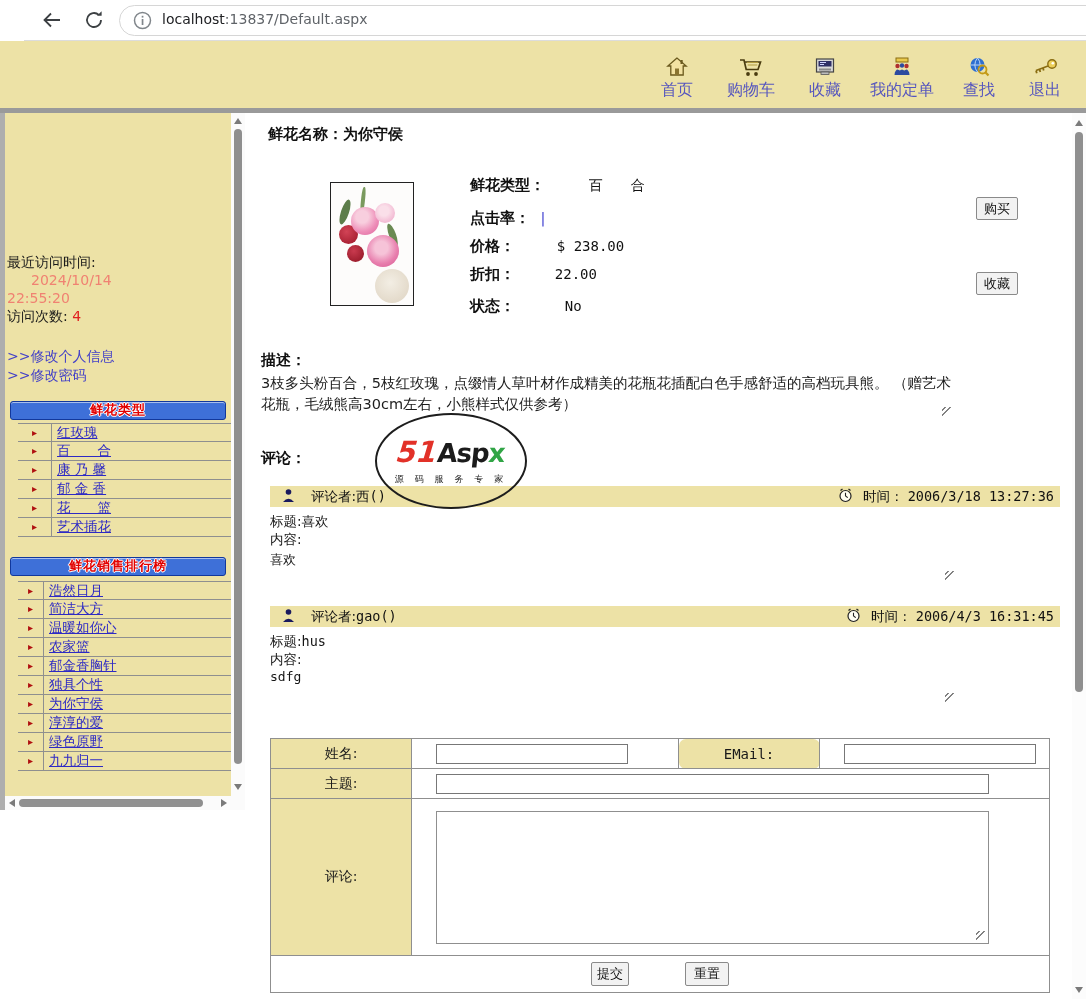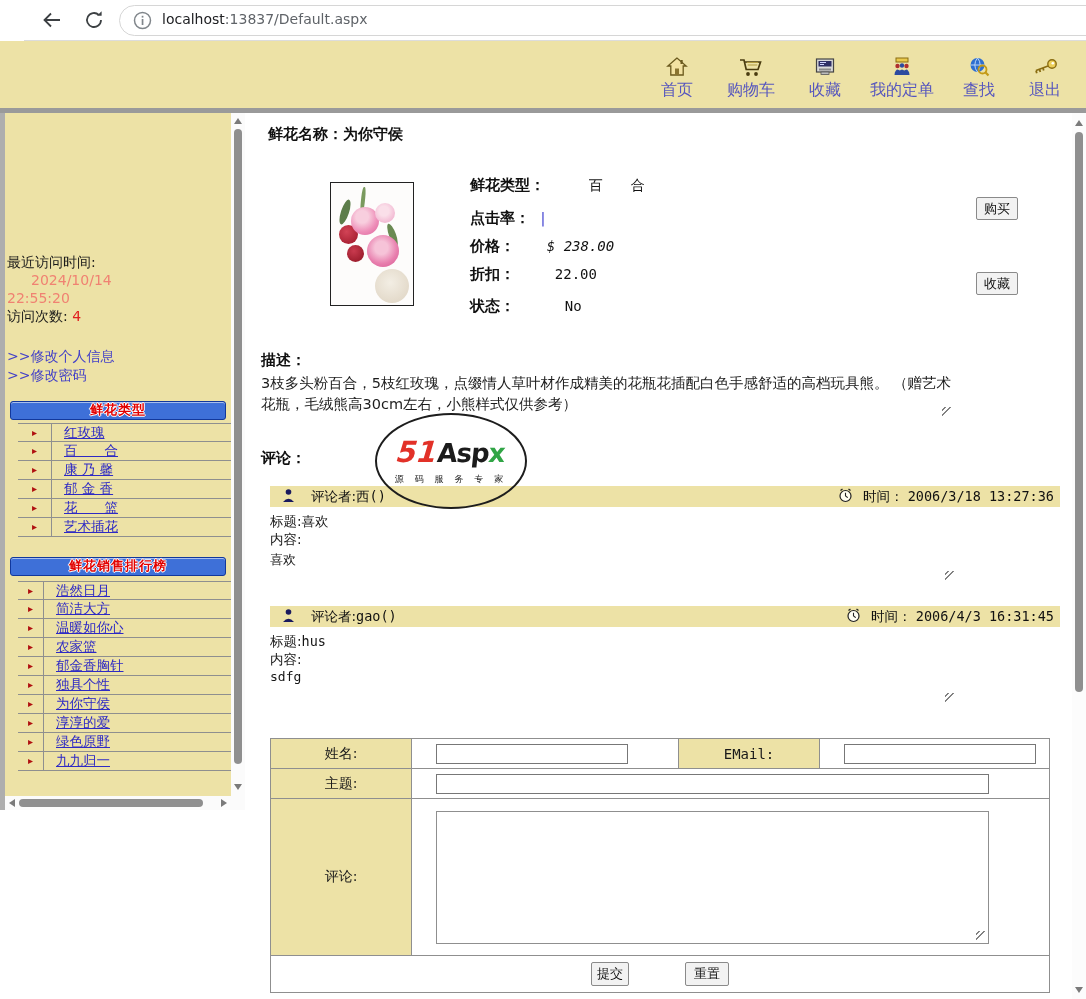--- a/index.html
+++ b/index.html
@@ -45,21 +45,21 @@
   .side-links{position:absolute;left:2px;top:234px;font-size:14px;line-height:19px;color:#4340C8;}
   .side-link{cursor:pointer;display:block;}
   .side-header{position:absolute;left:5px;width:214px;height:17px;background:#3E70D8;border:1px solid #12389C;border-radius:3px;
     box-shadow:inset 0 1px 0 rgba(255,255,255,.55);color:#E20000;font-weight:bold;font-size:13px;line-height:16px;text-align:center;
     text-shadow:0 1px 0 #fff,1px 0 0 #fff,-1px 0 0 #fff,0 -1px 0 #fff;letter-spacing:1px;cursor:default;}
   .side-list{position:absolute;left:13px;width:216px;}
   .list-row{display:flex;height:19px;box-sizing:border-box;border-bottom:1px solid #8f8f8f;cursor:pointer;}
   .side-list .list-row:first-child{border-top:1px solid #8f8f8f;}
   .bullet{width:33px;text-align:center;color:#B01010;font-size:10px;line-height:17px;flex:none;}
   .bullet.narrow{width:25px;}
-  .row-link{flex:1;border-left:1px solid #8f8f8f;padding-left:12px;font-size:13.5px;line-height:17px;color:#2E2AC4;
+  .row-link{flex:1;border-left:1px solid #8f8f8f;padding-left:5px;font-size:13.5px;line-height:17px;color:#2E2AC4;
     text-decoration:underline;white-space:nowrap;overflow:hidden;}
 
   
   .main-frame{position:absolute;left:245px;top:113px;width:827px;height:886px;background:#fff;}
   .main-vscroll{position:absolute;left:1072px;top:113px;width:14px;height:886px;background:#fcfcfc;}
 
   .product-title{position:absolute;left:23px;top:12px;font-size:15px;font-weight:bold;color:#111;}
   .product-image{position:absolute;left:85px;top:69px;width:82px;height:122px;border:1px solid #222;background:#fdfcfb;overflow:hidden;}
   .bloom{position:absolute;border-radius:50%;}
   .p1{left:20px;top:24px;width:28px;height:28px;background:radial-gradient(circle at 40% 35%,#f8cede 0 25%,#ee8fb9 60%,#dc6099);}
@@ -350,21 +350,21 @@
   <div class="detail-row" style="top:63px;">
     <span class="d-label w80">鲜花类型：</span>
     <span class="d-val" style="margin-left:34px;">百　　合</span>
   </div>
   <div class="detail-row" style="top:96px;">
     <span class="d-label w64">点击率：</span>
     <span class="d-val mono caret">|</span>
   </div>
   <div class="detail-row" style="top:124px;">
     <span class="d-label w64">价格：</span>
-    <span class="d-val mono" style="margin-left:8px;font-style:italic;">$ 238.00</span>
+    <span class="d-val mono" style="margin-left:18px;">$ 238.00</span>
   </div>
   <div class="detail-row" style="top:152px;">
     <span class="d-label w64">折扣：</span>
     <span class="d-val mono" style="margin-left:16px;">22.00</span>
   </div>
   <div class="detail-row" style="top:184px;">
     <span class="d-label w64">状态：</span>
     <span class="d-val mono" style="margin-left:26px;">No</span>
   </div>
 
@@ -428,21 +428,21 @@
   <div class="c-text mono" style="top:556px;">sdfg</div>
   <div class="handle" style="left:700px;top:580px;"></div>
 
   <table class="comment-form">
     <tbody>
         <tr style="height:30px;">
       <td class="label-cell" style="width:132px;">姓名:</td>
       <td class="field-cell" style="width:258px;">
         <input class="text-input in-name" type="text" style="">
       </td>
-      <td class="label-cell mono" style="width:132px;">EMail:</td>
+      <td class="label-cell mono" style="width:132px;border-radius:7px;">EMail:</td>
       <td class="field-cell">
         <input class="text-input in-email" type="text" style="">
       </td>
     </tr>
     <tr style="height:30px;">
       <td class="label-cell">主题:</td>
       <td class="field-cell" colspan="3">
         <input class="text-input in-subject" type="text" style="">
       </td>
     </tr>

